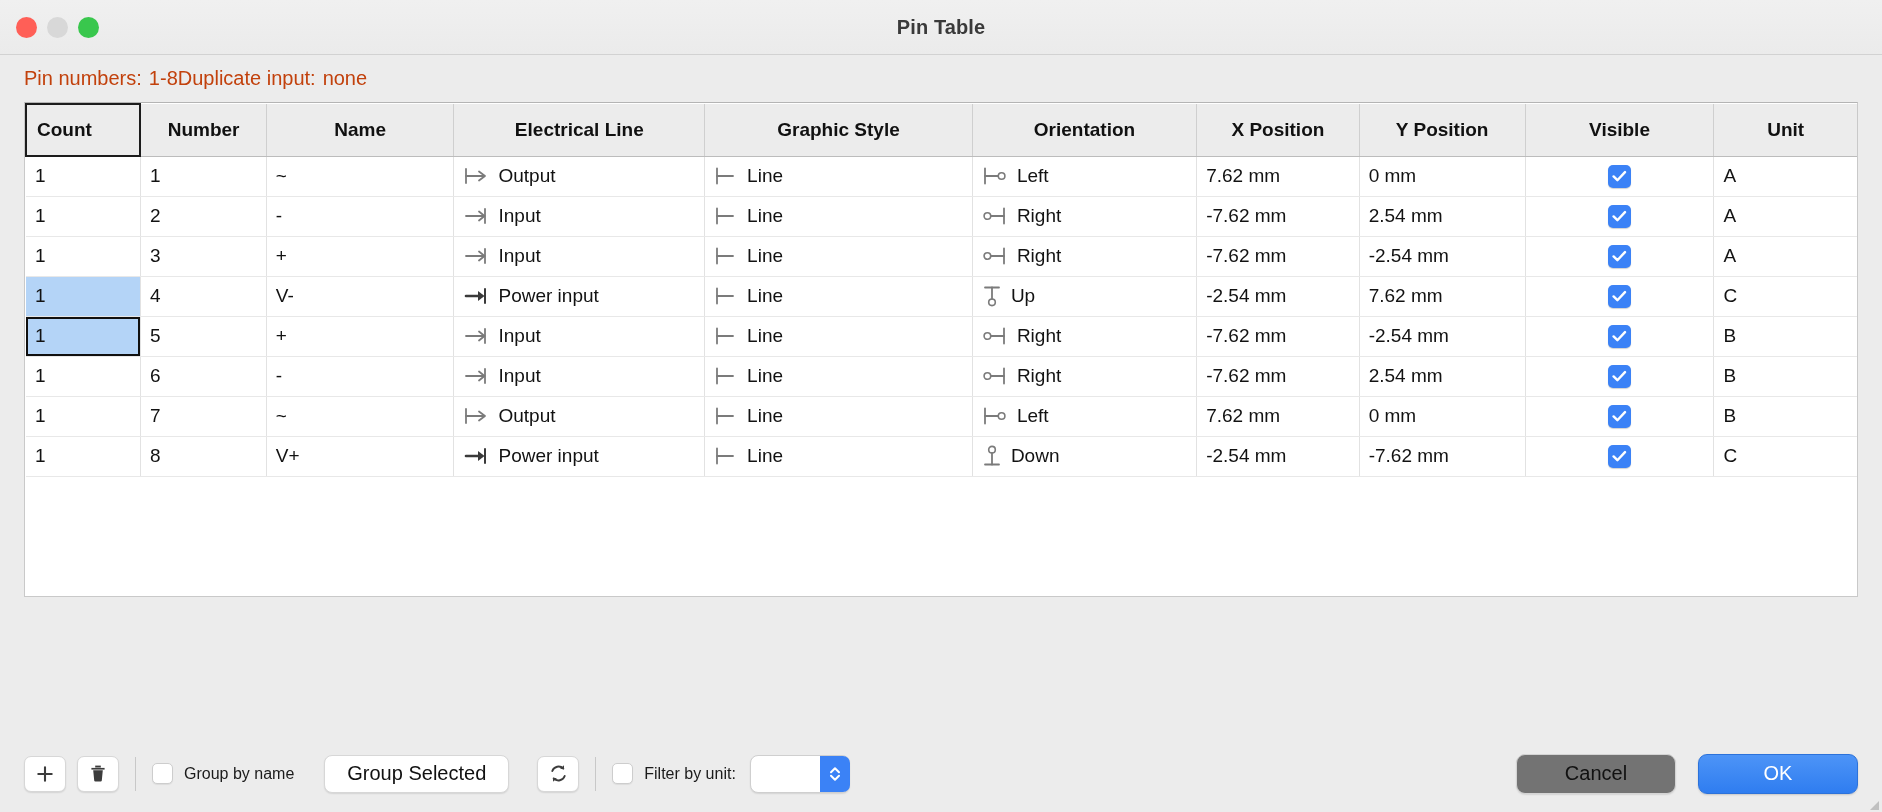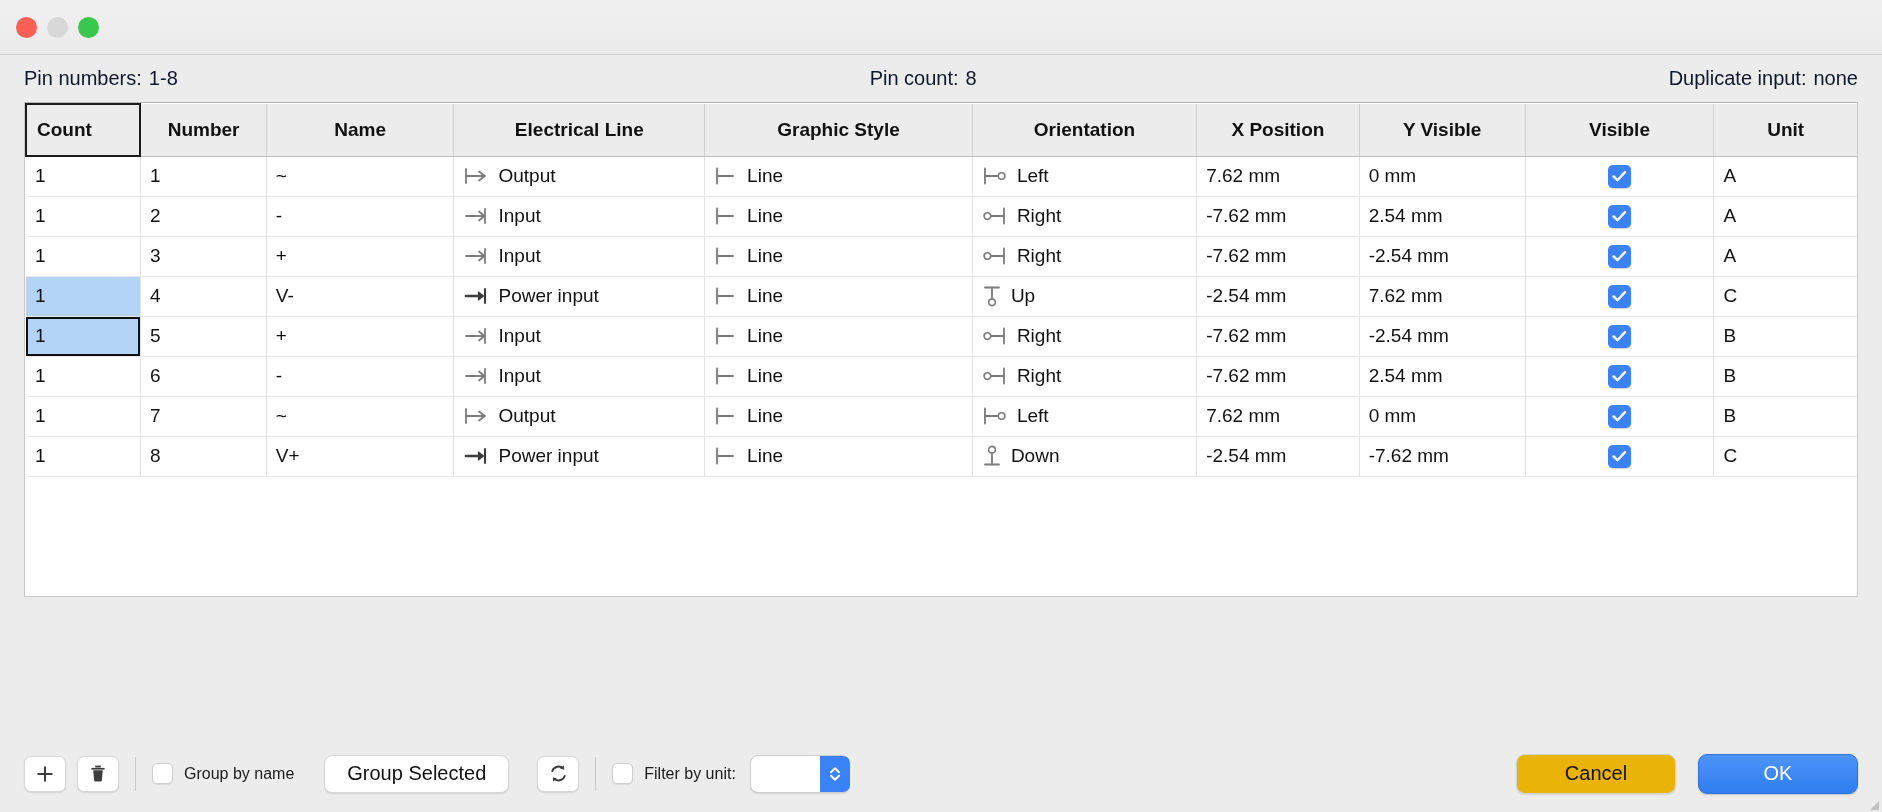--- a/index.html
+++ b/index.html
@@ -56,21 +56,21 @@
     letter-spacing: .1px;
   }
 
   
   .infobar {
     height: 47px;
     background: #ececec;
     display: flex;
     align-items: center;
     font-size: 20px;
-    color: #0f172a;
+    color: #c2410c;
     padding: 0 24px;
     box-sizing: border-box;
   }
   .infobar .left  { flex: 0 0 auto; }
   .infobar .mid   { flex: 1; text-align: center; }
   .infobar .right { flex: 0 0 auto; }
   .kv-label { }
   .kv-value { margin-left: 7px; }
 
   
@@ -250,21 +250,21 @@
     height: 40px;
     min-width: 160px;
     border-radius: 9px;
     display: flex;
     align-items: center;
     justify-content: center;
     font-size: 20px;
     box-sizing: border-box;
   }
   .action-btn.secondary {
-    background: #eab308;
+    background: #737373;
     border: 1px solid #d4d4d4;
     color: #111111;
     box-shadow: 0 1px 1.5px rgba(0,0,0,.10);
     margin-right: 22px;
   }
   .action-btn.primary {
     background: linear-gradient(to bottom, #4d94f7, #2f7df0);
     color: #ffffff;
     border: 1px solid #2c72da;
     box-shadow: 0 1px 2px rgba(0,0,0,.16);
@@ -282,28 +282,26 @@
 <body>
 
 <div id="window">
 
   <div class="titlebar">
     <div class="traffic">
       <span class="dot close"></span>
       <span class="dot min"></span>
       <span class="dot zoom"></span>
     </div>
+    <div class="window-title">Pin Table</div>
   </div>
 
   <div class="infobar">
     <div class="left">
       <span class="kv-label">Pin numbers:</span><span class="kv-value">1-8</span>
-    </div>
-    <div class="mid">
-      <span class="kv-label">Pin count:</span><span class="kv-value">8</span>
     </div>
     <div class="right">
       <span class="kv-label">Duplicate input:</span><span class="kv-value">none</span>
     </div>
   </div>
 
   <div class="table-wrap">
     <table class="pin-table">
       <colgroup>
         <col style="width:100px">
@@ -319,21 +317,21 @@
       </colgroup>
       <thead>
         <tr>
             <th class="th-sorted"><span>Count</span></th>
             <th><span>Number</span></th>
             <th><span>Name</span></th>
             <th><span>Electrical Line</span></th>
             <th><span>Graphic Style</span></th>
             <th><span>Orientation</span></th>
             <th><span>X Position</span></th>
-            <th><span>Y Visible</span></th>
+            <th><span>Y Position</span></th>
             <th><span>Visible</span></th>
             <th><span>Unit</span></th>
           </tr>
       </thead>
       <tbody>
           <tr>
             <td>
               <div class="cell-inner">
                 <span>1</span>
               </div>

